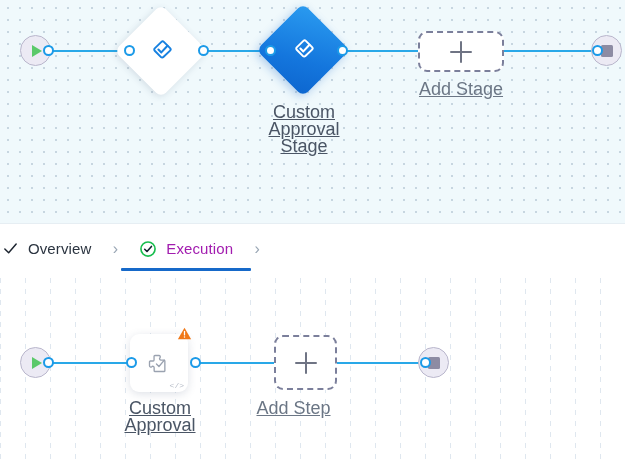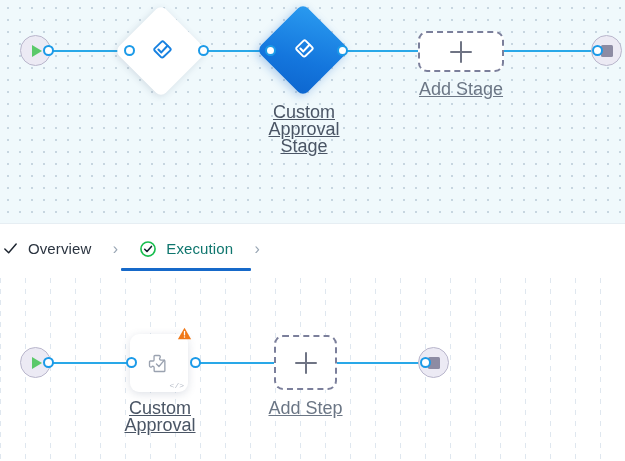--- a/index.html
+++ b/index.html
@@ -56,21 +56,21 @@
     padding: 0 2px;
     cursor: pointer;
     position: relative;
   }
   .tab-label {
     font-size: 15px;
     color: #2b3440;
     letter-spacing: 0.1px;
     white-space: nowrap;
   }
-  .tab.active .tab-label { color: #0f766e; }
+  .tab.active .tab-label { color: #a21caf; }
   .tab.active::after {
     content: "";
     position: absolute;
     left: -16px;
     right: -16px;
     bottom: 1px;
     height: 3px;
     background: #1669c9;
     border-radius: 1px;
   }
@@ -357,21 +357,21 @@
       <span class="code-badge">&lt;/&gt;</span>
     </div>
     <div class="port" style="left:126px; top:85px;"></div>
     <div class="port" style="left:190px; top:85px;"></div>
     <div class="node-label" style="left:106px; top:128px; width:108px;">Custom
 Approval</div>
 
     <div class="add-box" style="left:274px; top:63px; width:63px; height:55px;">
       <div class="plus"></div>
     </div>
-    <div class="node-label muted" style="left:262px; top:128px; width:87px;">Add Step</div>
+    <div class="node-label muted" style="left:250px; top:128px; width:87px;">Add Step</div>
 
     <div class="port" style="left:420px; top:85px;"></div>
     <div class="terminal" style="left:418px; top:75px;">
       <div class="stop-sq"></div>
     </div>
   </div>
 
 </div>
 
 </body></html>

